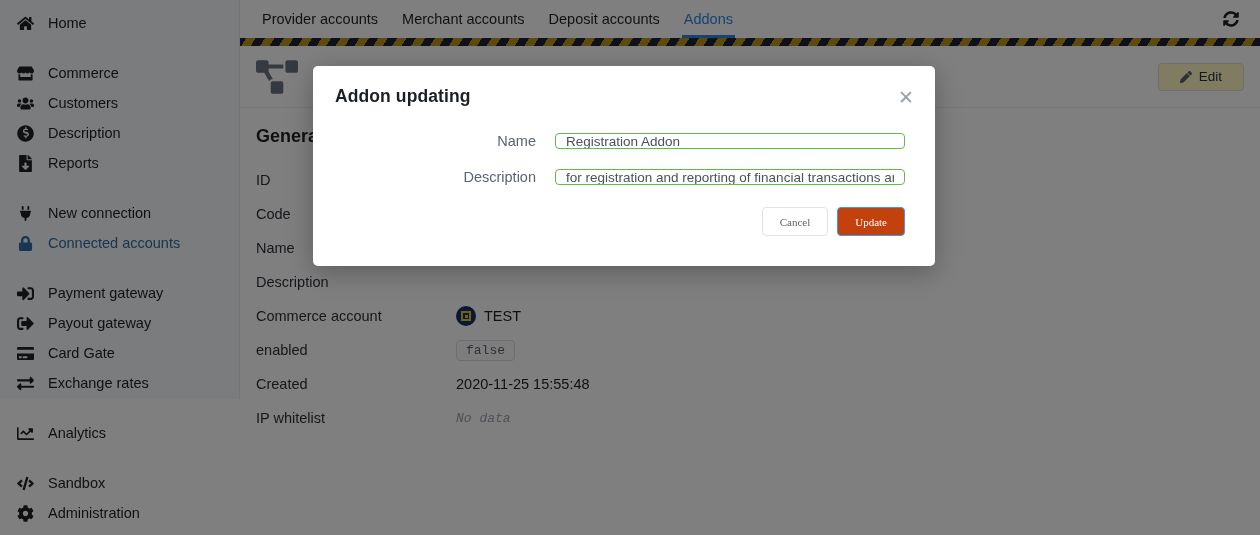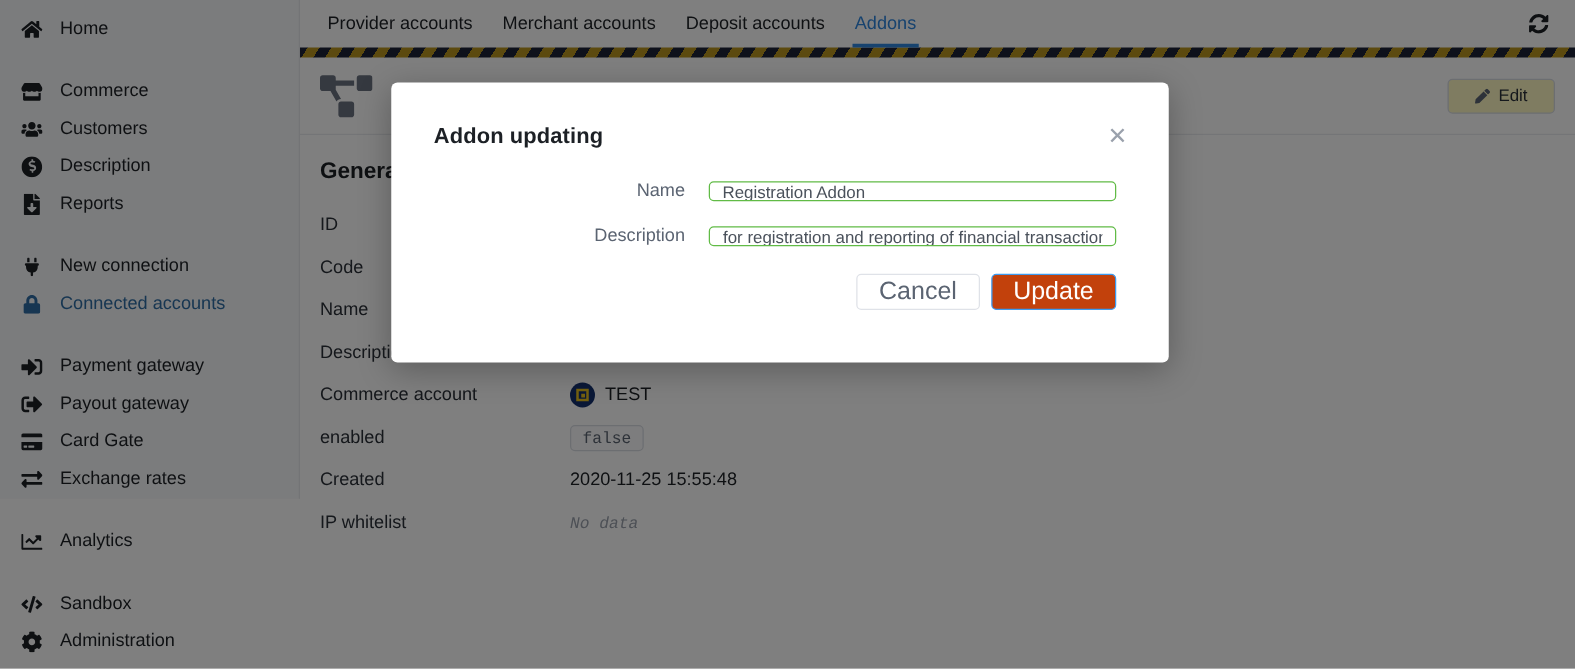--- a/index.html
+++ b/index.html
@@ -179,21 +179,21 @@
 
   
   .modal {
     position: absolute;
     left: 313px; top: 66px;
     width: 622px;
     background: #ffffff;
     border-radius: 5px;
     z-index: 60;
     box-shadow: 0 6px 26px rgba(0,0,0,0.28);
-    padding: 12px;
+    padding: 0;
   }
   .modal-head {
     display: flex; align-items: flex-start;
     padding: 20px 22px 0 22px;
     position: relative;
   }
   .modal-title {
     font-size: 17.5px;
     font-weight: bold;
     color: #1c2025;
@@ -237,23 +237,23 @@
   .form-input::placeholder { color: #aab0ba; }
   .modal-foot {
     display: flex; justify-content: flex-end;
     gap: 9px;
     padding: 2px 30px 30px 30px;
   }
   .btn {
     height: 29px;
     border-radius: 4px;
     padding: 0 17px;
-    font-size: 20px;
+    font-size: 11px;
     cursor: pointer;
-    font-family: Liberation Sans, sans-serif;
+    font-family: Liberation Serif, serif;
     display: flex; align-items: center; justify-content: center;
   }
   .btn-cancel { background: #fff; border: 1px solid #dfe2e8; color: #5b6472; }
   .btn-primary { background: #c2410c; border: 1px solid #3c9bf0; color: #fff; }
 </style>
 </head>
 <body>
 
 <div id="app">
 

